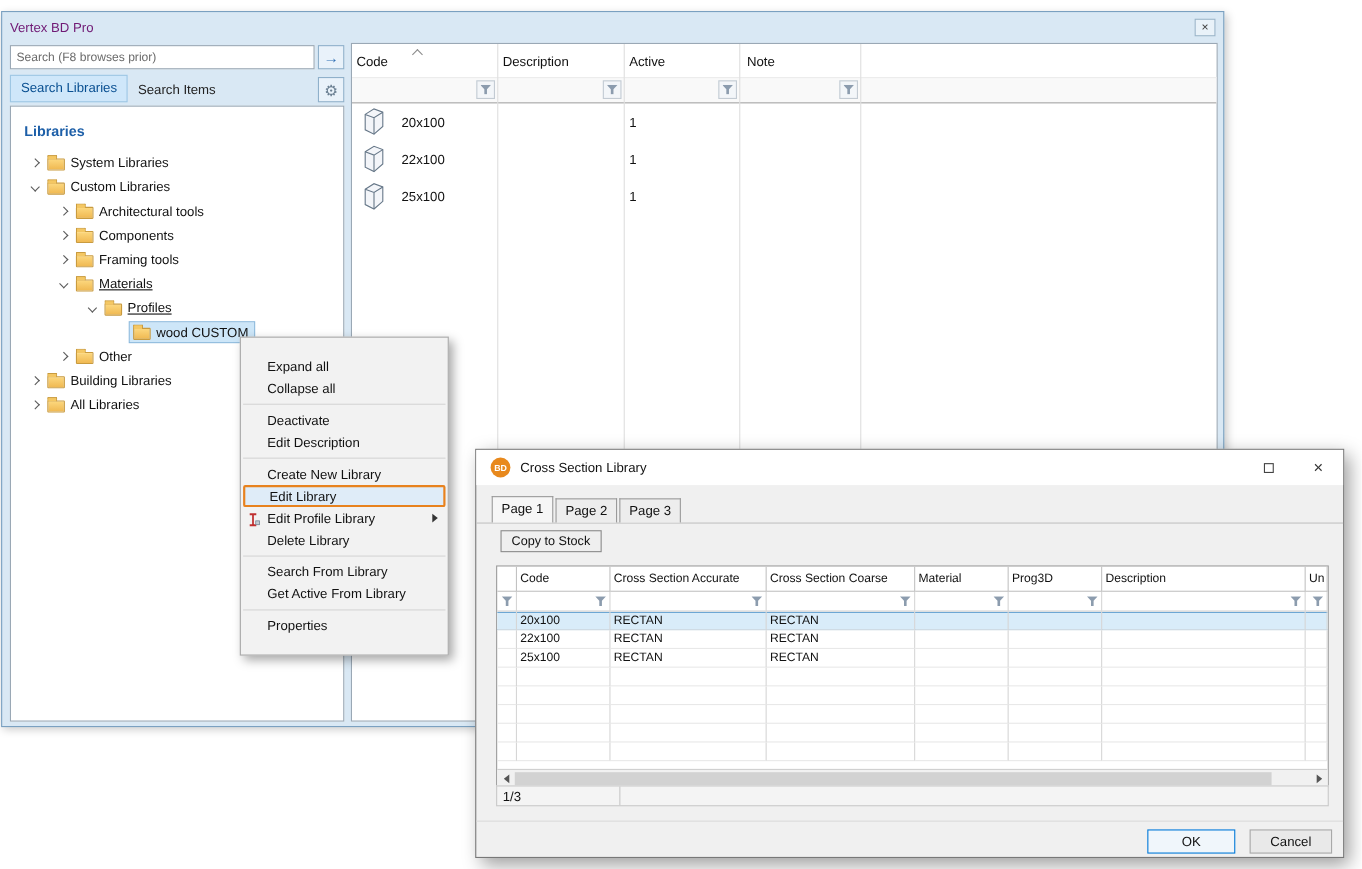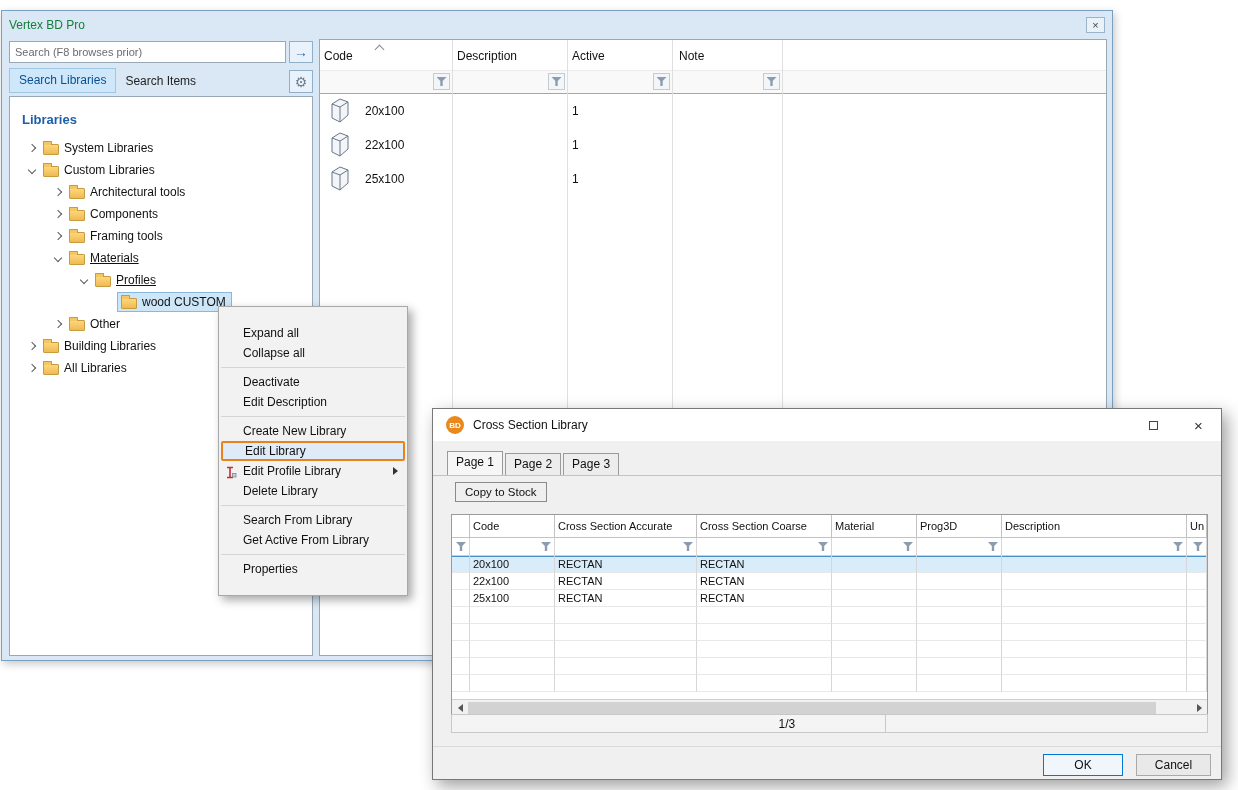--- a/index.html
+++ b/index.html
@@ -4,21 +4,21 @@
 <style>
   * { margin:0; padding:0; box-sizing:border-box; }
   html,body { width:1238px; height:790px; background:#ffffff;
     font-family:"Liberation Sans", sans-serif; }
   .stage { position:relative; width:1238px; height:790px; overflow:hidden; background:#fff; }
 
   
   .main-window { position:absolute; left:1px; top:10px; width:1112px; height:651px;
     background:var(--chrome,#d9e8f4); border:1px solid #7aa0c0; box-shadow:2px 3px 8px rgba(0,0,0,.22); z-index:1; }
   .mw-titlebar { position:absolute; left:0; top:0; right:0; height:27px; display:flex; align-items:center; padding:0 7px; }
-  .mw-title { flex:1; font-size:12px; color:#15803d; }
+  .mw-title { flex:1; font-size:12px; color:#701a75; }
   .mw-close { width:19px; height:16px; border:1px solid #9ab4c9; background:#e9f2f9; color:#444;
     font-size:11px; line-height:14px; text-align:center; cursor:default; }
   .mw-searchrow { position:absolute; left:7px; top:30px; width:304px; height:22px; display:flex; gap:3px; }
   .mw-search { flex:1; border:1px solid #9aa8b5; font-size:11px; padding:0 5px; color:#333; background:#fff;
     font-family:"Liberation Sans", sans-serif; }
   .mw-search::placeholder { color:#6b6b6b; }
   .mw-go { width:24px; height:22px; border:1px solid #8fb0ca; background:#e9f2fa; color:#2f6fb5;
     font-weight:bold; font-size:14px; line-height:18px; text-align:center; }
   .mw-tabs { position:absolute; left:7px; top:57px; width:304px; height:25px; display:flex; align-items:flex-end; }
   .mw-tab { padding:4px 9px 5px; font-size:12px; color:#222; }
@@ -104,21 +104,21 @@
   .dbody .dcell { height:17px; line-height:17px; border-bottom:1px solid #e8e8e8; }
   .dbody.selected { background:#d9ecf9; box-shadow:inset 0 1px 0 #4a90c8, inset 0 -1px 0 #4a90c8; }
   .dlg-hscroll { position:absolute; left:0; right:0; bottom:0; height:16px; background:#f1f1f1;
     border-top:1px solid #d0d0d0; display:flex; align-items:center; }
   .hs-arrow { width:16px; height:16px; display:flex; align-items:center; justify-content:center; }
   .hs-left { width:0; height:0; border-right:5px solid #555; border-top:4px solid transparent; border-bottom:4px solid transparent; }
   .hs-right { width:0; height:0; border-left:5px solid #555; border-top:4px solid transparent; border-bottom:4px solid transparent; }
   .hs-thumb { height:12px; width:688px; background:#d2d2d2; }
   .hs-track-rest { flex:1; }
   .dlg-status { position:absolute; left:18px; top:305px; width:757px; height:19px; background:#f4f4f4;
-    border:1px solid #c8c8c8; display:flex; align-items:center; font-size:12px; color:#111;justify-content:center; }
+    border:1px solid #c8c8c8; display:flex; align-items:center; font-size:12px; color:#111; }
   .dlg-status-cell { width:112px; height:100%; border-right:1px solid #c8c8c8; display:flex;
     align-items:center; padding-left:5px; }
   .dlg-footline { position:absolute; left:0; right:0; top:337px; border-top:1px solid #dadada; }
   .dlg-ok { position:absolute; left:610px; top:345px; width:80px; height:22px; background:#f0f6fb;
     border:1px solid var(--accent,#0078d7); font-size:12px; color:#111;
     font-family:"Liberation Sans", sans-serif; }
   .dlg-cancel { position:absolute; left:703px; top:345px; width:75px; height:22px; background:#e9e9e9;
     border:1px solid #a9a9a9; font-size:12px; color:#111;
     font-family:"Liberation Sans", sans-serif; }
 </style>

